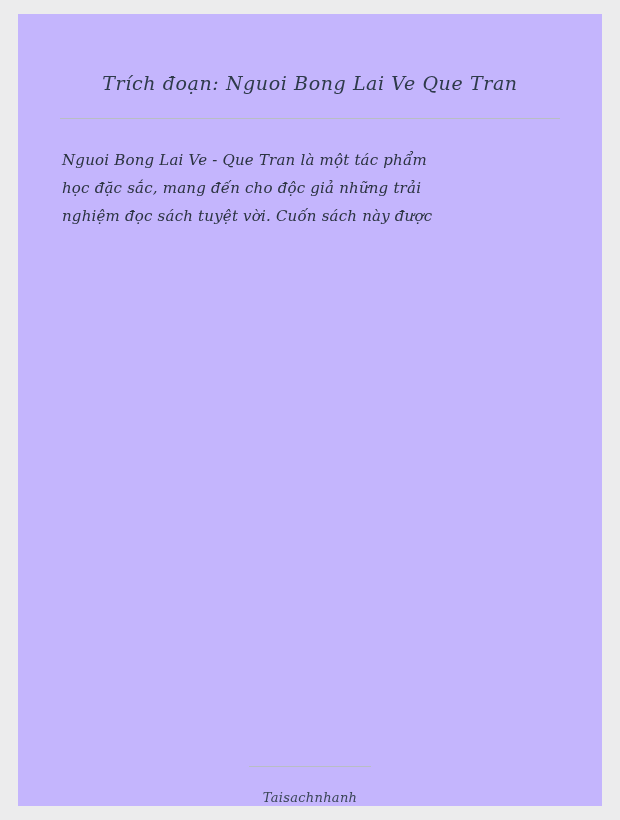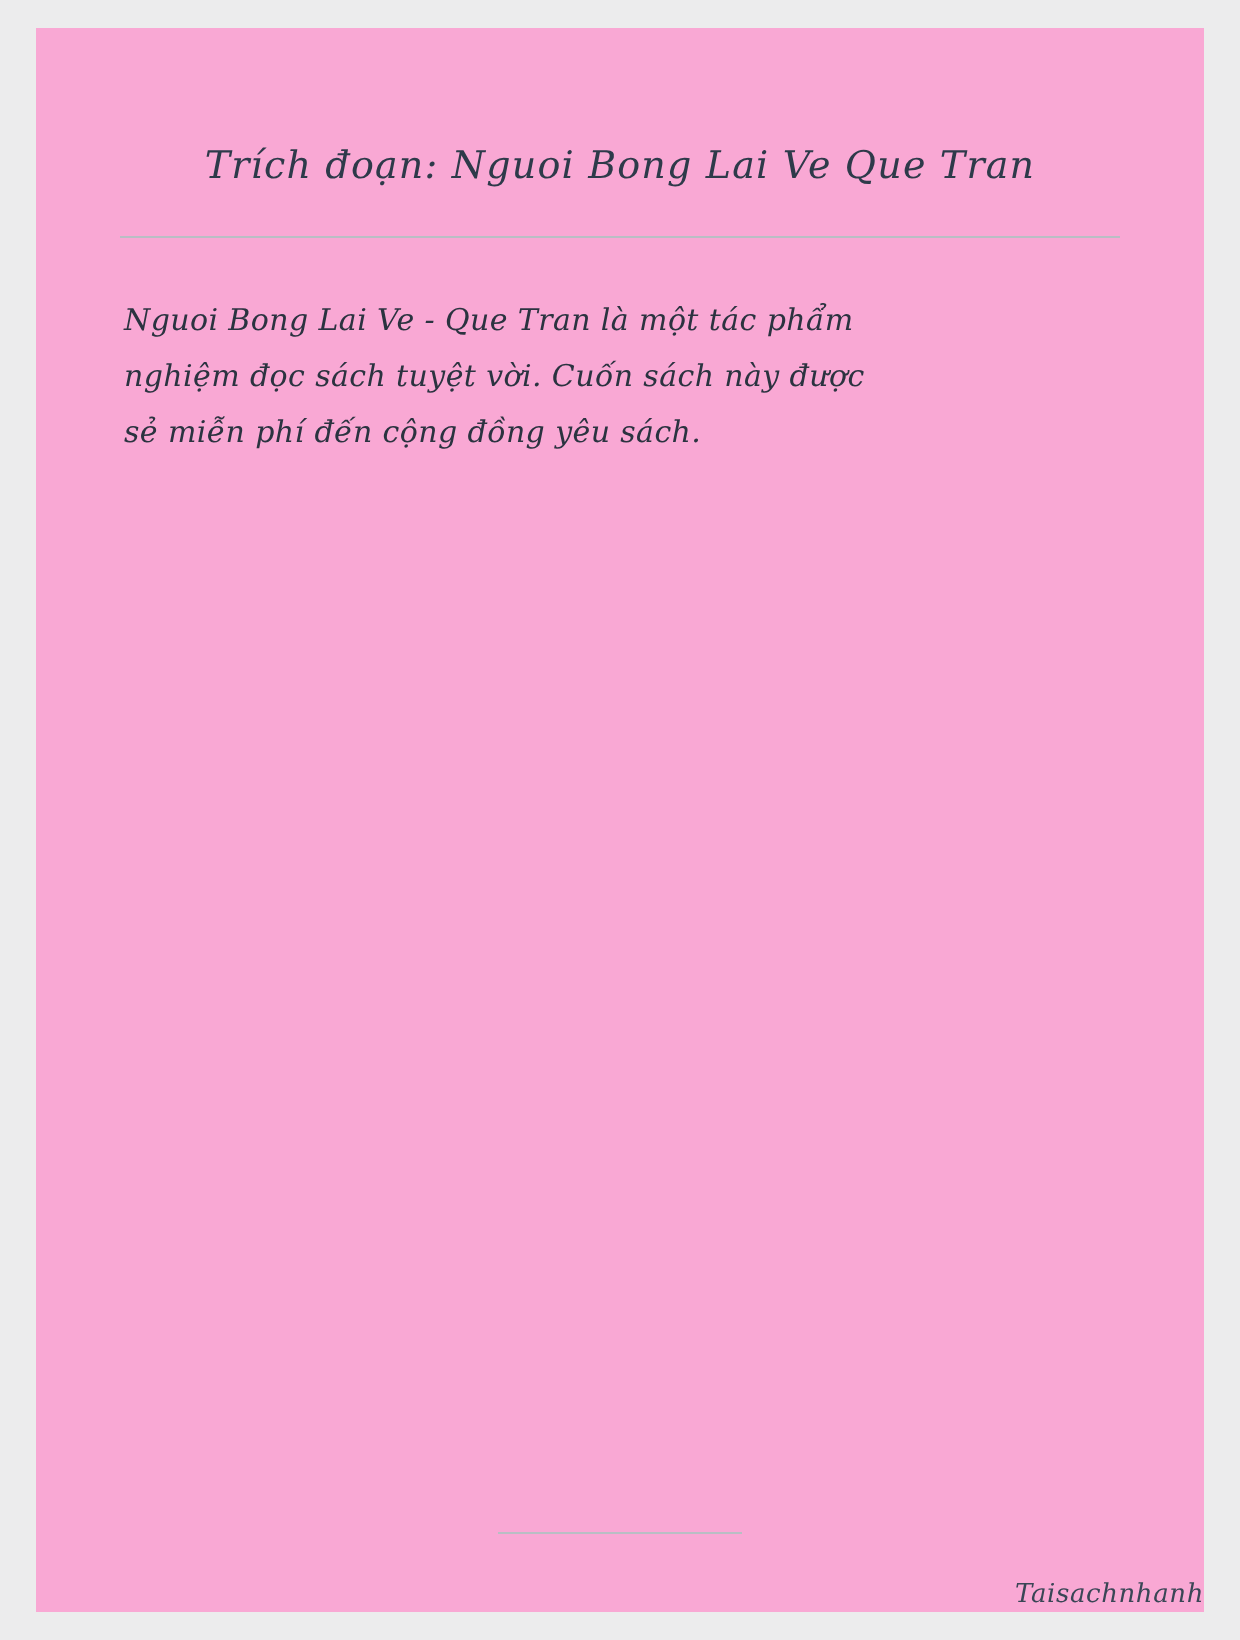--- a/index.html
+++ b/index.html
@@ -12,21 +12,21 @@
     background: #ececed;
     font-family: "DejaVu Serif", serif;
     overflow: hidden;
   }
   .page {
     position: absolute;
     left: 18px;
     top: 14px;
     width: 584px;
     height: 792px;
-    background: #f9a8d4;
+    background: #c4b5fd;
     box-sizing: border-box;
   }
   .doc-title {
     position: absolute;
     left: 0;
     top: 58px;
     width: 100%;
     text-align: center;
     font-family: "DejaVu Serif", serif;
     font-style: italic;
@@ -65,40 +65,40 @@
     top: 752px;
     width: 122px;
     height: 1px;
     background: #b9bec4;
   }
   .footer-text {
     position: absolute;
     left: 0;
     top: 776px;
     width: 100%;
-    text-align: right;
+    text-align: center;
     font-family: "DejaVu Serif", serif;
     font-style: italic;
     font-size: 13px;
     color: #3a4656;
     letter-spacing: 0.3px;
   }
 </style>
 </head>
 <body>
 
 <div class="page">
 
   <div class="doc-title">Trích đoạn: Nguoi Bong Lai Ve Que Tran</div>
 
   <div class="title-rule"></div>
 
   <div class="body-text">
     <span class="line">Nguoi Bong Lai Ve - Que Tran là một tác phẩm</span>
+    <span class="line">học đặc sắc, mang đến cho độc giả những trải</span>
     <span class="line">nghiệm đọc sách tuyệt vời. Cuốn sách này được</span>
-    <span class="line">sẻ miễn phí đến cộng đồng yêu sách.</span>
   </div>
 
   <div class="footer-rule"></div>
 
   <div class="footer-text">Taisachnhanh</div>
 
 </div>
 
 </body></html>

